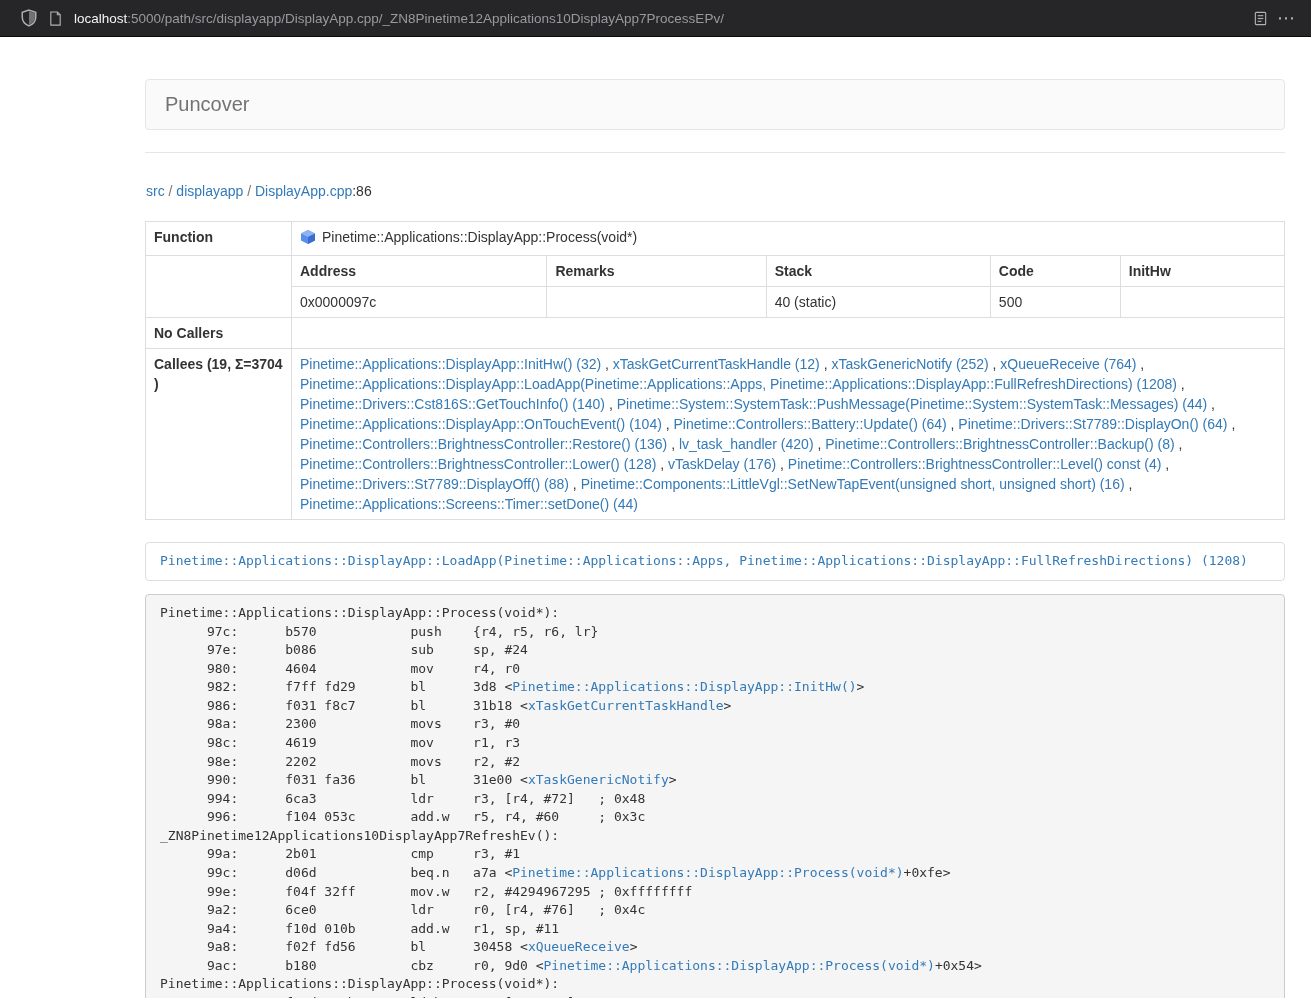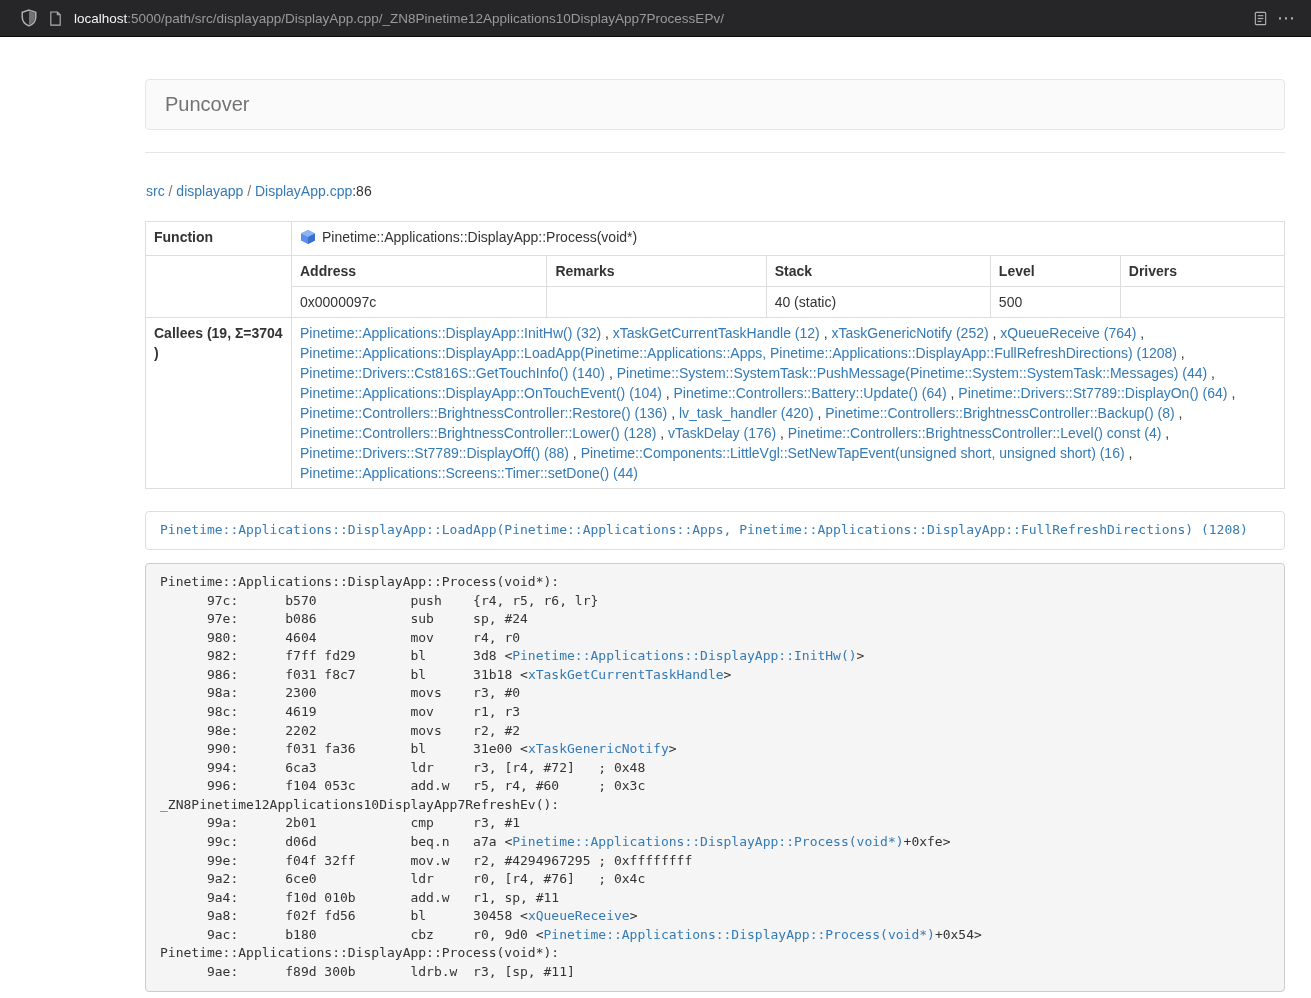--- a/index.html
+++ b/index.html
@@ -140,37 +140,41 @@
                 <col style="width:22.1%">
                 <col style="width:22.6%">
                 <col style="width:13.1%">
                 <col>
             </colgroup>
             <thead>
                 <tr id="stats-head">
                   <th>Address</th>
                   <th>Remarks</th>
                   <th>Stack</th>
-                  <th>Level</th>
-                  <th>Drivers</th>
+                  <th>Code</th>
+                  <th>InitHw</th>
                 </tr>
               </thead>
             <tbody>
                 <tr id="stats-body">
                   <td>0x0000097c</td>
                   <td></td>
                   <td>40 (static)</td>
                   <td>500</td>
                   <td></td>
                 </tr>
               </tbody>
           </table>
         </td>
       </tr>
       <tr>
+        <th class="rowhead">No Callers</th>
+        <td></td>
+      </tr>
+      <tr>
         <th class="rowhead">Callees (19, Σ=3704 )</th>
         <td id="callees-cell"><a class="linklike">Pinetime::Applications::DisplayApp::InitHw() (32)</a><span> , </span><a class="linklike">xTaskGetCurrentTaskHandle (12)</a><span> , </span><a class="linklike">xTaskGenericNotify (252)</a><span> , </span><a class="linklike">xQueueReceive (764)</a><span> , </span><a class="linklike">Pinetime::Applications::DisplayApp::LoadApp(Pinetime::Applications::Apps, Pinetime::Applications::DisplayApp::FullRefreshDirections) (1208)</a><span> , </span><a class="linklike">Pinetime::Drivers::Cst816S::GetTouchInfo() (140)</a><span> , </span><a class="linklike">Pinetime::System::SystemTask::PushMessage(Pinetime::System::SystemTask::Messages) (44)</a><span> , </span><a class="linklike">Pinetime::Applications::DisplayApp::OnTouchEvent() (104)</a><span> , </span><a class="linklike">Pinetime::Controllers::Battery::Update() (64)</a><span> , </span><a class="linklike">Pinetime::Drivers::St7789::DisplayOn() (64)</a><span> , </span><a class="linklike">Pinetime::Controllers::BrightnessController::Restore() (136)</a><span> , </span><a class="linklike">lv_task_handler (420)</a><span> , </span><a class="linklike">Pinetime::Controllers::BrightnessController::Backup() (8)</a><span> , </span><a class="linklike">Pinetime::Controllers::BrightnessController::Lower() (128)</a><span> , </span><a class="linklike">vTaskDelay (176)</a><span> , </span><a class="linklike">Pinetime::Controllers::BrightnessController::Level() const (4)</a><span> , </span><a class="linklike">Pinetime::Drivers::St7789::DisplayOff() (88)</a><span> , </span><a class="linklike">Pinetime::Components::LittleVgl::SetNewTapEvent(unsigned short, unsigned short) (16)</a><span> , </span><a class="linklike">Pinetime::Applications::Screens::Timer::setDone() (44)</a></td>
       </tr>
     </tbody>
   </table>
 
   <div class="highlight-box"><a>Pinetime::Applications::DisplayApp::LoadApp(Pinetime::Applications::Apps, Pinetime::Applications::DisplayApp::FullRefreshDirections) (1208)</a></div>
 
   <div class="code-block" id="code-block"><div class="code-line"><span>Pinetime::Applications::DisplayApp::Process(void*):</span></div><div class="code-line"><span>      97c:	b570      	push	{r4, r5, r6, lr}</span></div><div class="code-line"><span>      97e:	b086      	sub	sp, #24</span></div><div class="code-line"><span>      980:	4604      	mov	r4, r0</span></div><div class="code-line"><span>      982:	f7ff fd29 	bl	3d8 &lt;</span><a class="linklike">Pinetime::Applications::DisplayApp::InitHw()</a><span>&gt;</span></div><div class="code-line"><span>      986:	f031 f8c7 	bl	31b18 &lt;</span><a class="linklike">xTaskGetCurrentTaskHandle</a><span>&gt;</span></div><div class="code-line"><span>      98a:	2300      	movs	r3, #0</span></div><div class="code-line"><span>      98c:	4619      	mov	r1, r3</span></div><div class="code-line"><span>      98e:	2202      	movs	r2, #2</span></div><div class="code-line"><span>      990:	f031 fa36 	bl	31e00 &lt;</span><a class="linklike">xTaskGenericNotify</a><span>&gt;</span></div><div class="code-line"><span>      994:	6ca3      	ldr	r3, [r4, #72]	; 0x48</span></div><div class="code-line"><span>      996:	f104 053c 	add.w	r5, r4, #60	; 0x3c</span></div><div class="code-line"><span>_ZN8Pinetime12Applications10DisplayApp7RefreshEv():</span></div><div class="code-line"><span>      99a:	2b01      	cmp	r3, #1</span></div><div class="code-line"><span>      99c:	d06d      	beq.n	a7a &lt;</span><a class="linklike">Pinetime::Applications::DisplayApp::Process(void*)</a><span>+0xfe&gt;</span></div><div class="code-line"><span>      99e:	f04f 32ff 	mov.w	r2, #4294967295	; 0xffffffff</span></div><div class="code-line"><span>      9a2:	6ce0      	ldr	r0, [r4, #76]	; 0x4c</span></div><div class="code-line"><span>      9a4:	f10d 010b 	add.w	r1, sp, #11</span></div><div class="code-line"><span>      9a8:	f02f fd56 	bl	30458 &lt;</span><a class="linklike">xQueueReceive</a><span>&gt;</span></div><div class="code-line"><span>      9ac:	b180      	cbz	r0, 9d0 &lt;</span><a class="linklike">Pinetime::Applications::DisplayApp::Process(void*)</a><span>+0x54&gt;</span></div><div class="code-line"><span>Pinetime::Applications::DisplayApp::Process(void*):</span></div><div class="code-line"><span>      9ae:	f89d 300b 	ldrb.w	r3, [sp, #11]</span></div></div>
 

